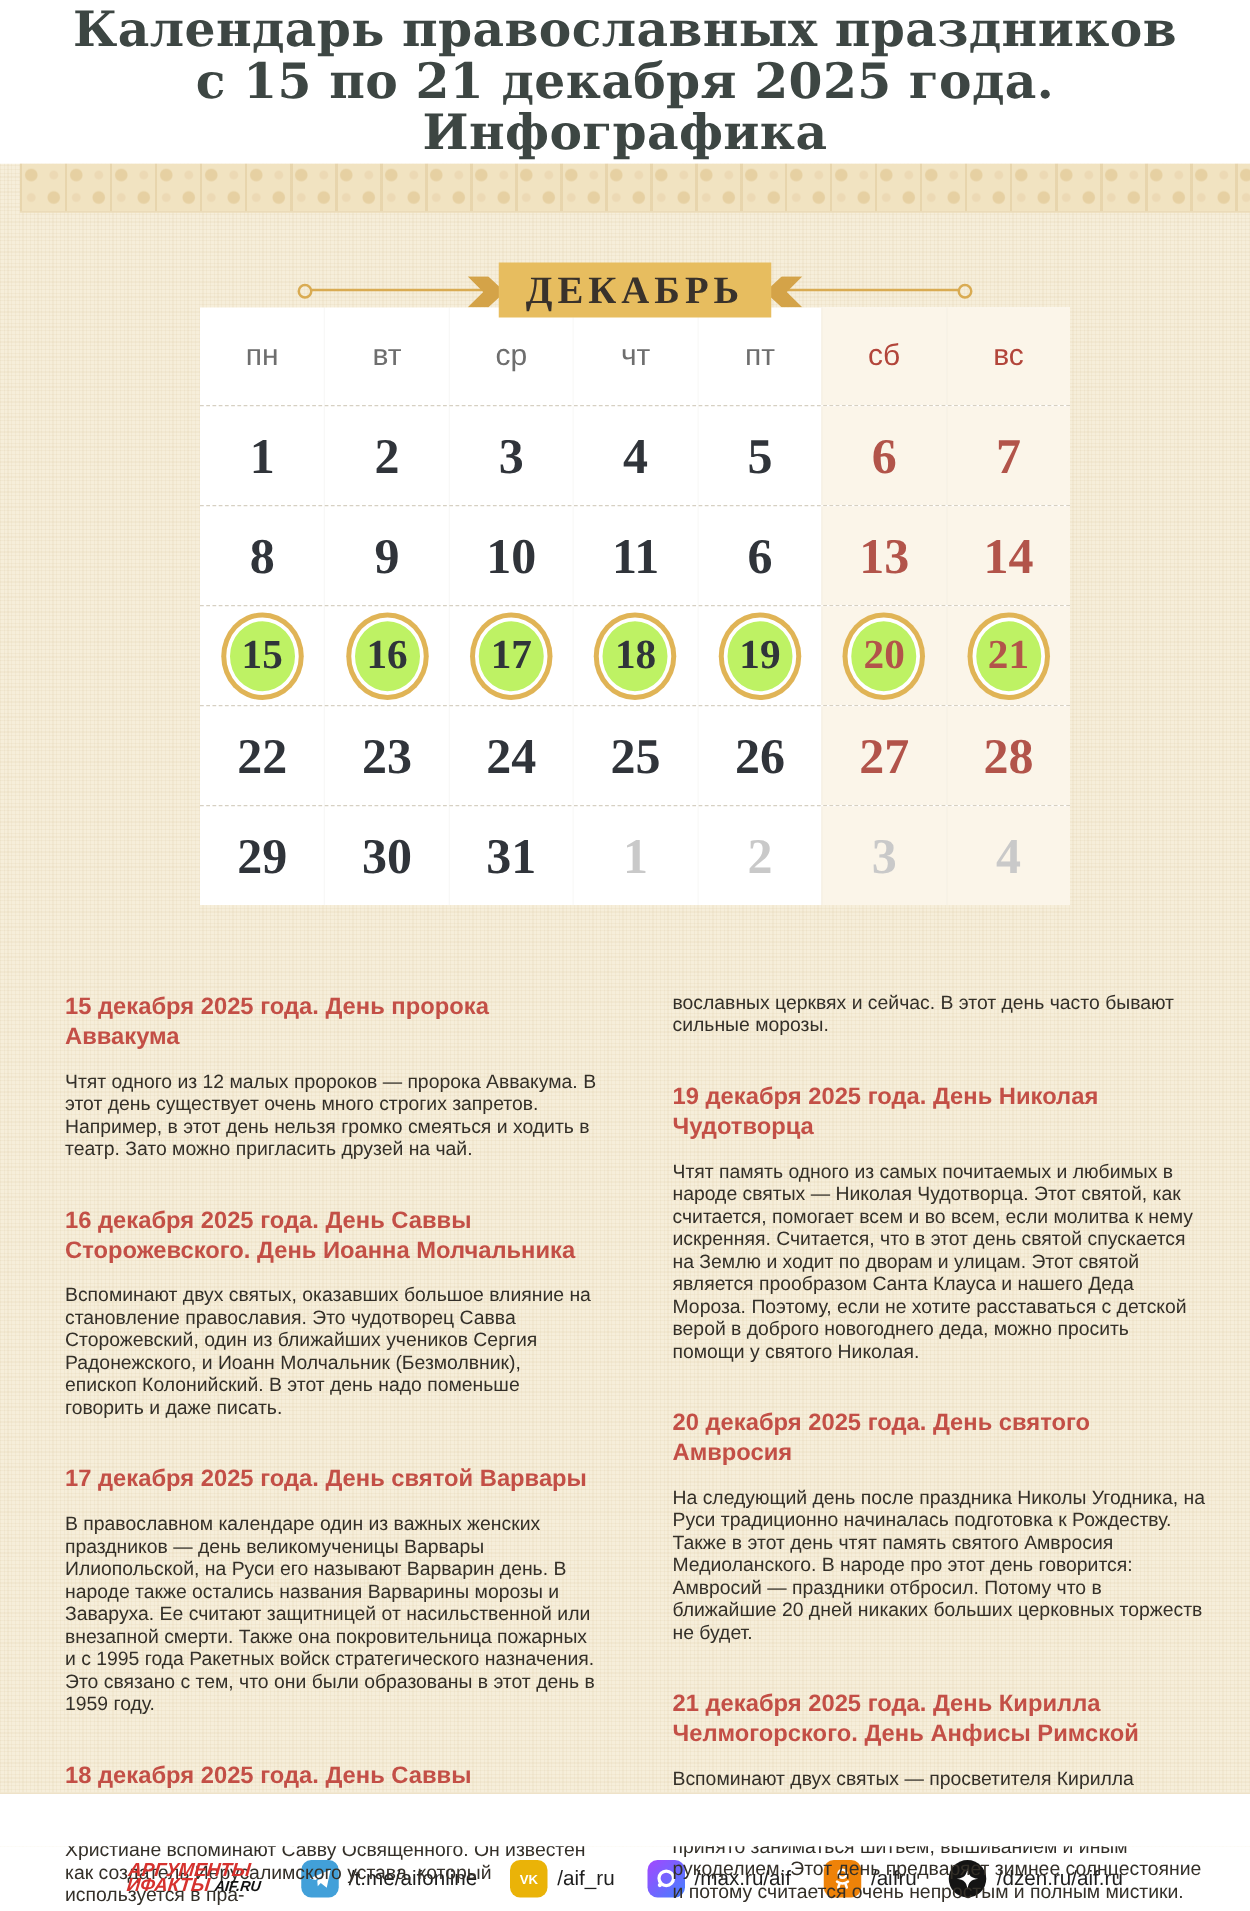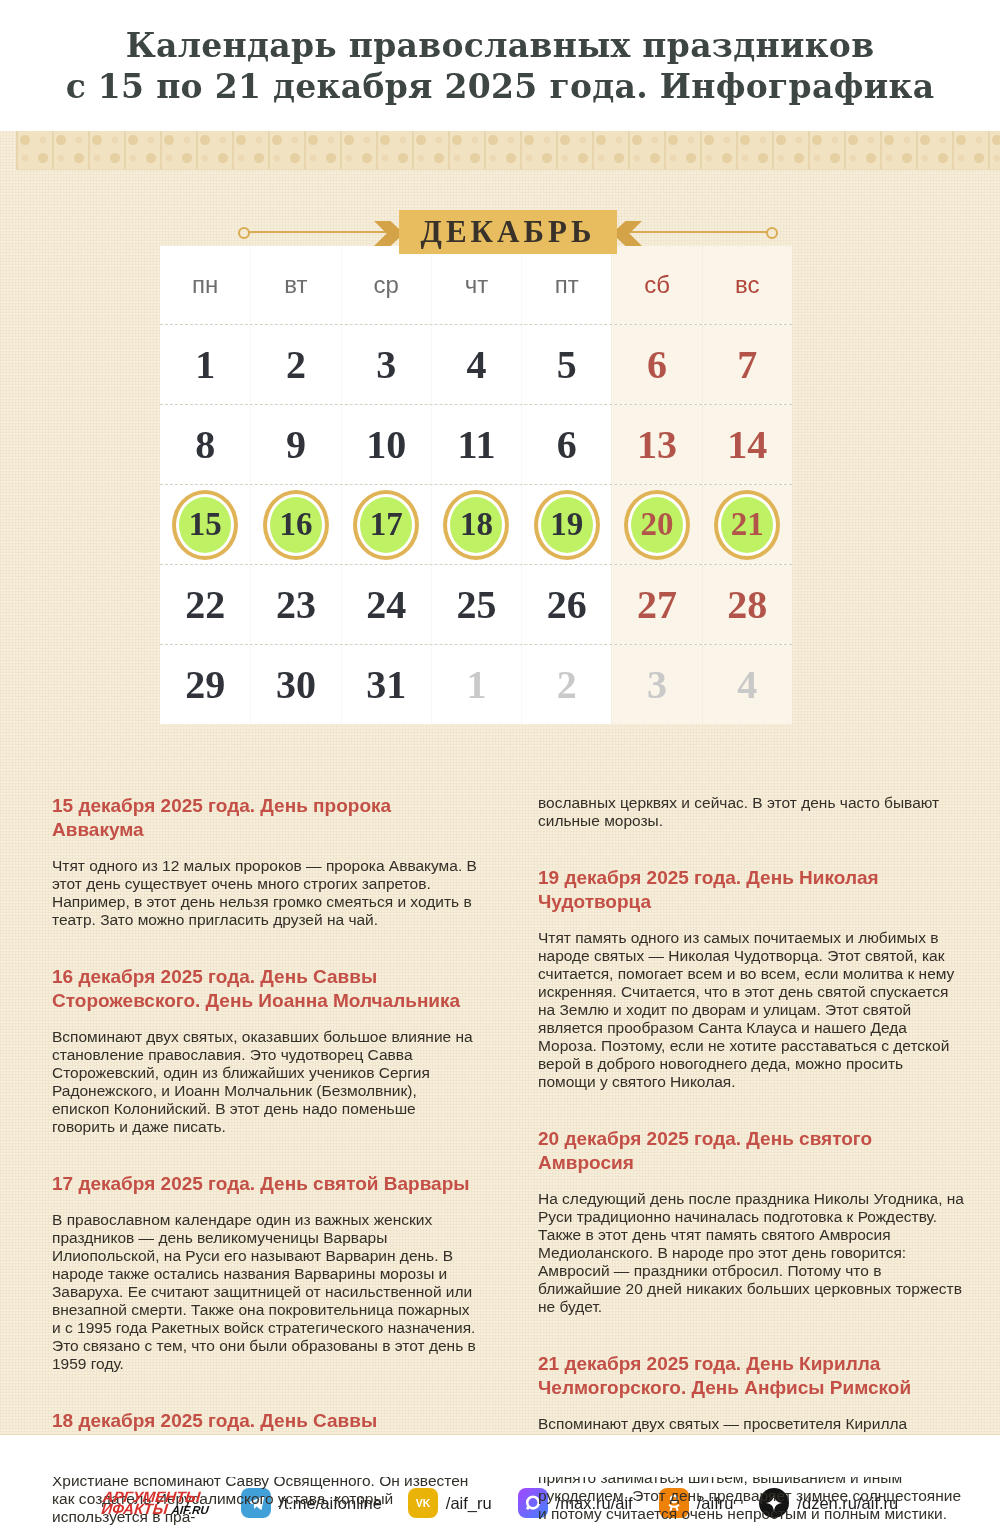--- a/index.html
+++ b/index.html
@@ -3,21 +3,21 @@
 <meta charset="utf-8">
 <style>
   html,body{margin:0;padding:0;background:#ffffff;}
   .page{position:relative;width:1000px;height:1529px;background:#fff;overflow:hidden;
         font-family:"Liberation Sans", sans-serif;}
 
   
   .top{height:131px;background:#ffffff;display:flex;flex-direction:column;
        align-items:center;justify-content:center;text-align:center;}
   .top h1{margin:0;font-family:"DejaVu Serif", serif;font-weight:700;
-          font-size:33px;line-height:41px;color:#3d4643;letter-spacing:.3px;}
+          font-size:39px;line-height:41px;color:#3d4643;letter-spacing:.3px;}
 
   
   .main{position:relative;height:1346px;
         background-color:#f6eeda;
         background-image:
           repeating-linear-gradient(0deg, rgba(213,191,148,.13) 0 1px, transparent 1px 3px),
           repeating-linear-gradient(90deg, rgba(213,191,148,.13) 0 1px, transparent 1px 3px); padding-left: 16px;}
   .ornament{height:38px;
         background-color:#f1e3c1;
         background-image:
@@ -40,21 +40,21 @@
   .fold{position:absolute;top:11px;width:30px;height:25px;background:#d4a348;z-index:2;}
   .fold.left{left:214px;clip-path:polygon(0 0,55% 0,100% 50%,55% 100%,0 100%,42% 50%);}
   .fold.right{left:452px;clip-path:polygon(100% 0,45% 0,0 50%,45% 100%,100% 100%,58% 50%);}
   .deco-line{position:absolute;top:21px;width:150px;height:0;border-top:2px solid #d9ab52;z-index:1;}
   .deco-line.l{left:89px;}
   .deco-line.r{left:457px;}
   .deco-line .curl{position:absolute;top:-6px;width:8px;height:8px;border:2px solid #d9ab52;border-radius:50%;}
   .deco-line.l .curl{left:-11px;}
   .deco-line.r .curl{right:-11px;}
 
-  .card{background:#ffffff;width:632px;}
+  .card{background:#ffffff;width:696px;}
   .row{display:grid;grid-template-columns:repeat(7,1fr);}
   .row + .row{border-top:1px dashed #d6d0c2;}
   .row > div{height:79px;display:flex;align-items:center;justify-content:center;}
   .row > div:nth-child(n+2){border-left:1px solid rgba(120,110,90,.05);}
   .row > div:nth-child(6),.row > div:nth-child(7){background:#fbf5e9;}
   .hrow > div{height:78px;}
   .wd{font-size:24px;color:#6e6e6e;}
   .wd-red{color:#b2453a;}
   .num{font-family:"Liberation Serif", serif;font-weight:700;font-size:40px;color:#30343a;}
   .num.red{color:#b2544a;}

